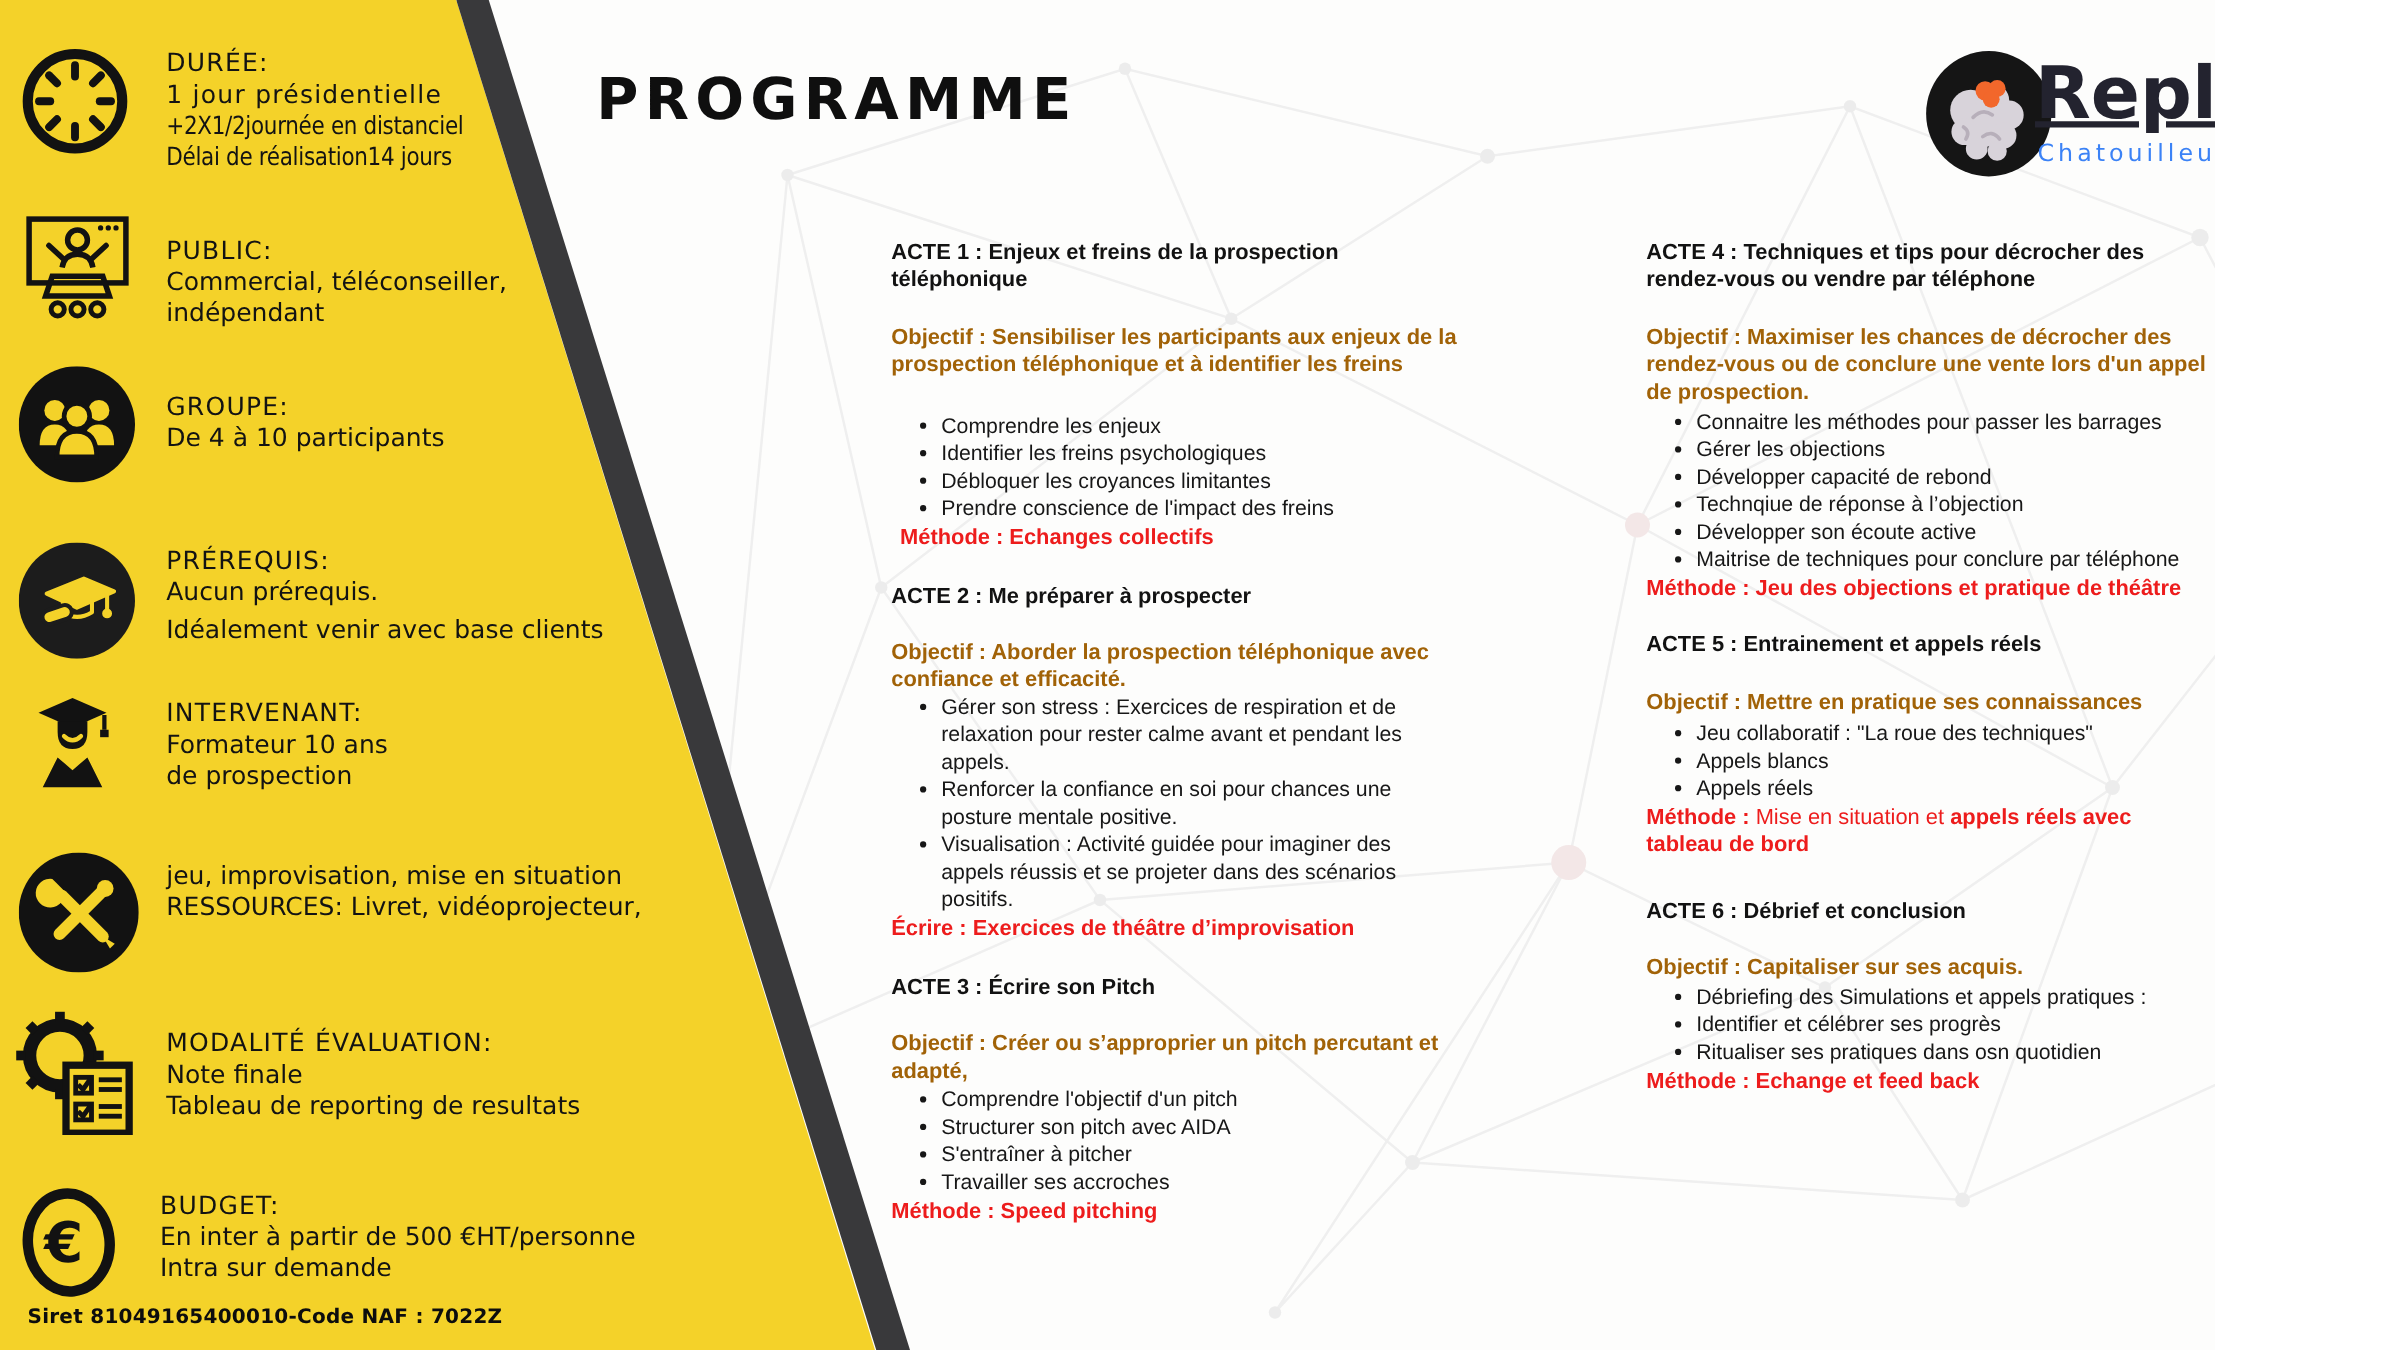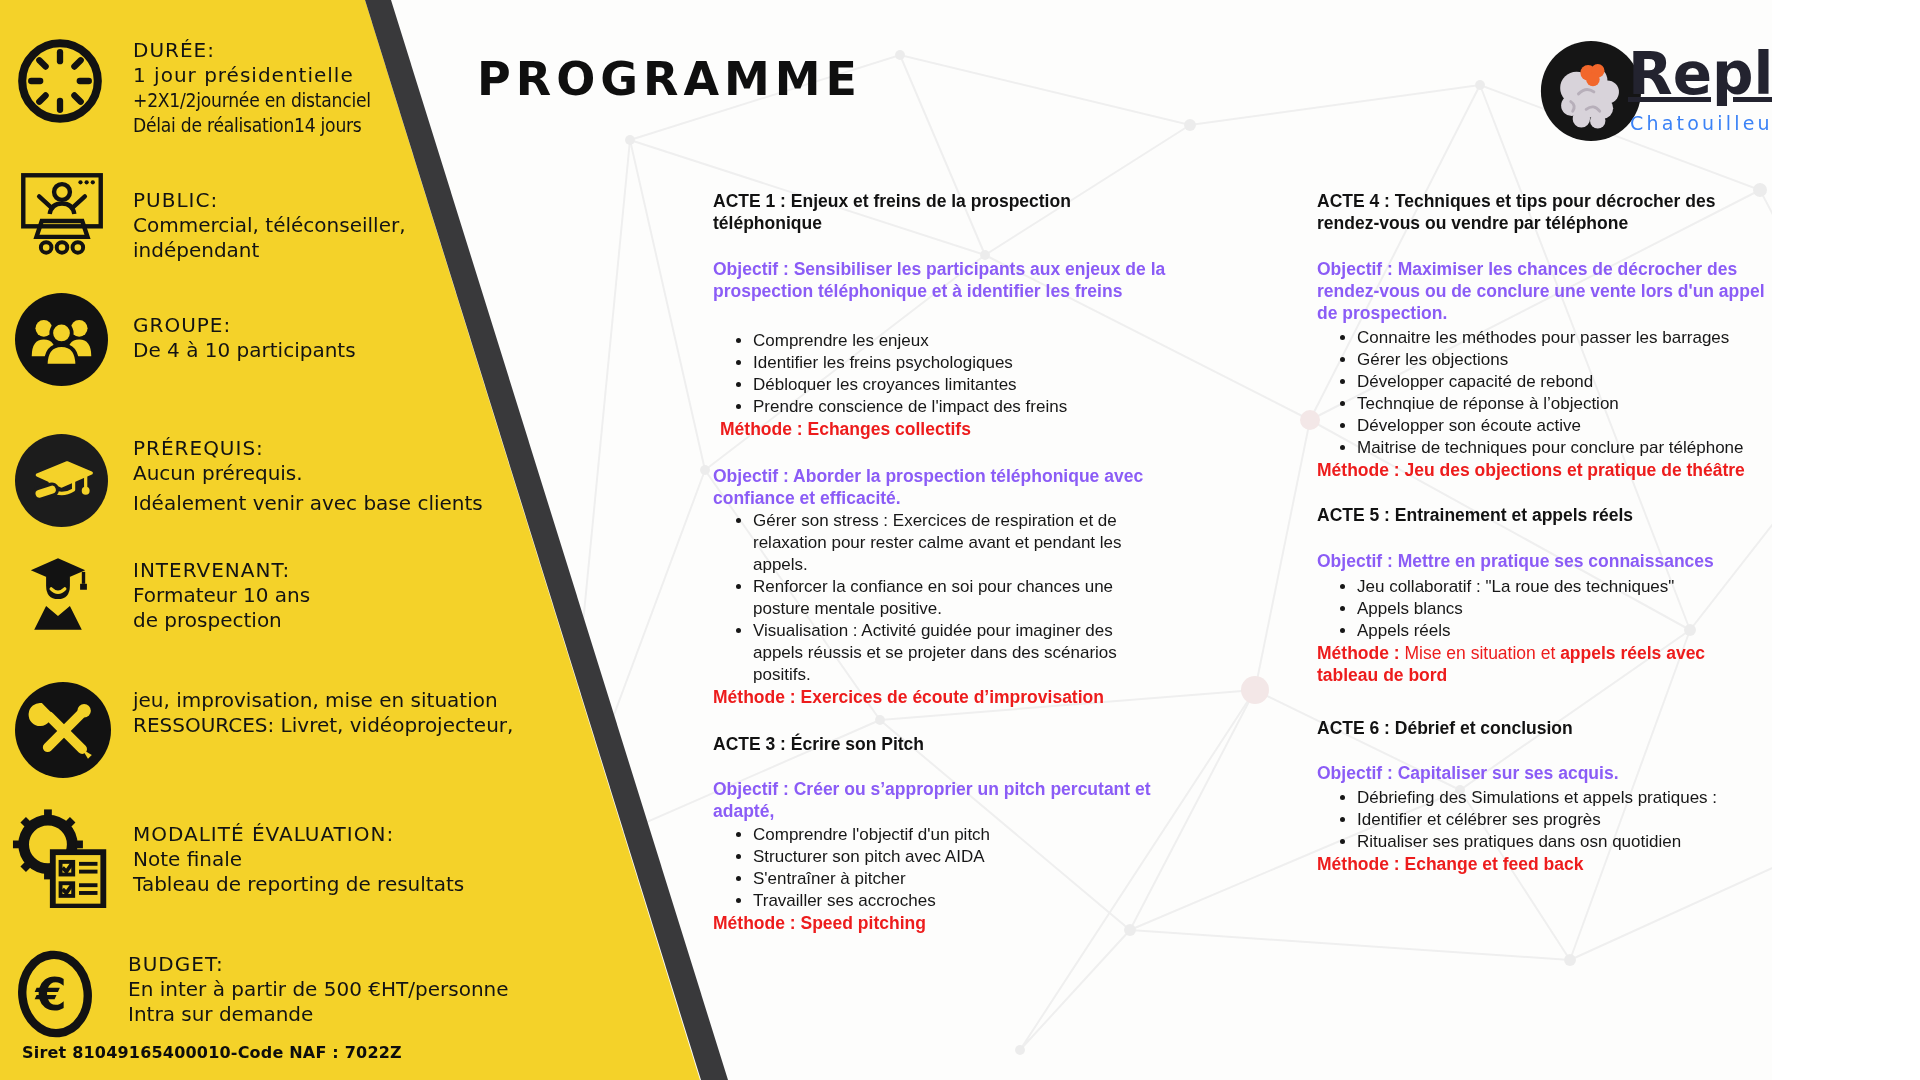--- a/index.html
+++ b/index.html
@@ -28,21 +28,21 @@
   .logo{position:absolute;left:1538px;top:34px;z-index:3;width:380px;height:120px;}
   .logo-circle{position:absolute;left:0;top:4px;}
   .logo-word{position:absolute;left:90px;top:6px;font-family:"DejaVu Sans",sans-serif;
              font-weight:bold;font-size:58px;color:#23232F;letter-spacing:0;text-decoration:underline;}
   .logo-tag{position:absolute;left:92px;top:78px;font-family:"DejaVu Sans",sans-serif;
             font-size:19px;letter-spacing:3.2px;color:#3b82f6;}
   
   .col{position:absolute;top:190px;z-index:3;width:585px;color:#171717;
        font-size:17px;line-height:22px;}
   .col .h{font-weight:bold;color:#121212;white-space:pre-line;font-size:17.5px;}
-  .col .obj{font-weight:bold;color:#8b5cf6;white-space:pre-line;font-size:17.5px;}
+  .col .obj{font-weight:bold;color:#a16207;white-space:pre-line;font-size:17.5px;}
   .col .met{font-weight:bold;color:#ED1C1C;white-space:pre-line;font-size:17.5px;}
   .col .met .met-normal{font-weight:normal;}
   .col ul{margin:0;padding-left:40px;list-style:disc;}
   .col li{white-space:pre-line;margin:0;padding:0;}
   .ind{padding-left:7px;}
   .mb0{margin-bottom:1px;} .mb2{margin-bottom:2px;} .mb3{margin-bottom:3px;}
   .mb4{margin-bottom:4px;}
   .mb22{margin-bottom:22px;} .mb23{margin-bottom:23px;} .mb24{margin-bottom:24px;}
   .mb25{margin-bottom:25px;} .mb28{margin-bottom:28px;} .mb30{margin-bottom:30px;}
   .mb31{margin-bottom:31px;} .mb33{margin-bottom:33px;} .mb34{margin-bottom:34px;}
@@ -294,33 +294,34 @@
     <div class="obj mb28">Objectif : Sensibiliser les participants aux enjeux de la
 prospection téléphonique et à identifier les freins</div>
     <ul class="mb30">
       <li>Comprendre les enjeux</li>
       <li>Identifier les freins psychologiques</li>
       <li>Débloquer les croyances limitantes</li>
       <li>Prendre conscience de l'impact des freins</li>
     </ul>
     <div class="met mb25 ind">Méthode : Echanges collectifs</div>
 
+    <div class="h mb23">ACTE 2 : Me préparer à prospecter</div>
     <div class="obj mb0">Objectif : Aborder la prospection téléphonique avec
 confiance et efficacité.</div>
     <ul class="mb39">
       <li>Gérer son stress : Exercices de respiration et de
 relaxation pour rester calme avant et pendant les
 appels.</li>
       <li>Renforcer la confiance en soi pour chances une
 posture mentale positive.</li>
       <li>Visualisation : Activité guidée pour imaginer des
 appels réussis et se projeter dans des scénarios
 positifs.</li>
     </ul>
-    <div class="met mb25">Méthode : Exercices de écoute d’improvisation</div>
+    <div class="met mb25">Écrire : Exercices de théâtre d’improvisation</div>
 
     <div class="h mb23">ACTE 3 : Écrire son Pitch</div>
     <div class="obj mb2">Objectif : Créer ou s’approprier un pitch percutant et
 adapté,</div>
     <ul class="mb22">
       <li>Comprendre l'objectif d'un pitch</li>
       <li>Structurer son pitch avec AIDA</li>
       <li>S'entraîner à pitcher</li>
       <li>Travailler ses accroches</li>
     </ul>

